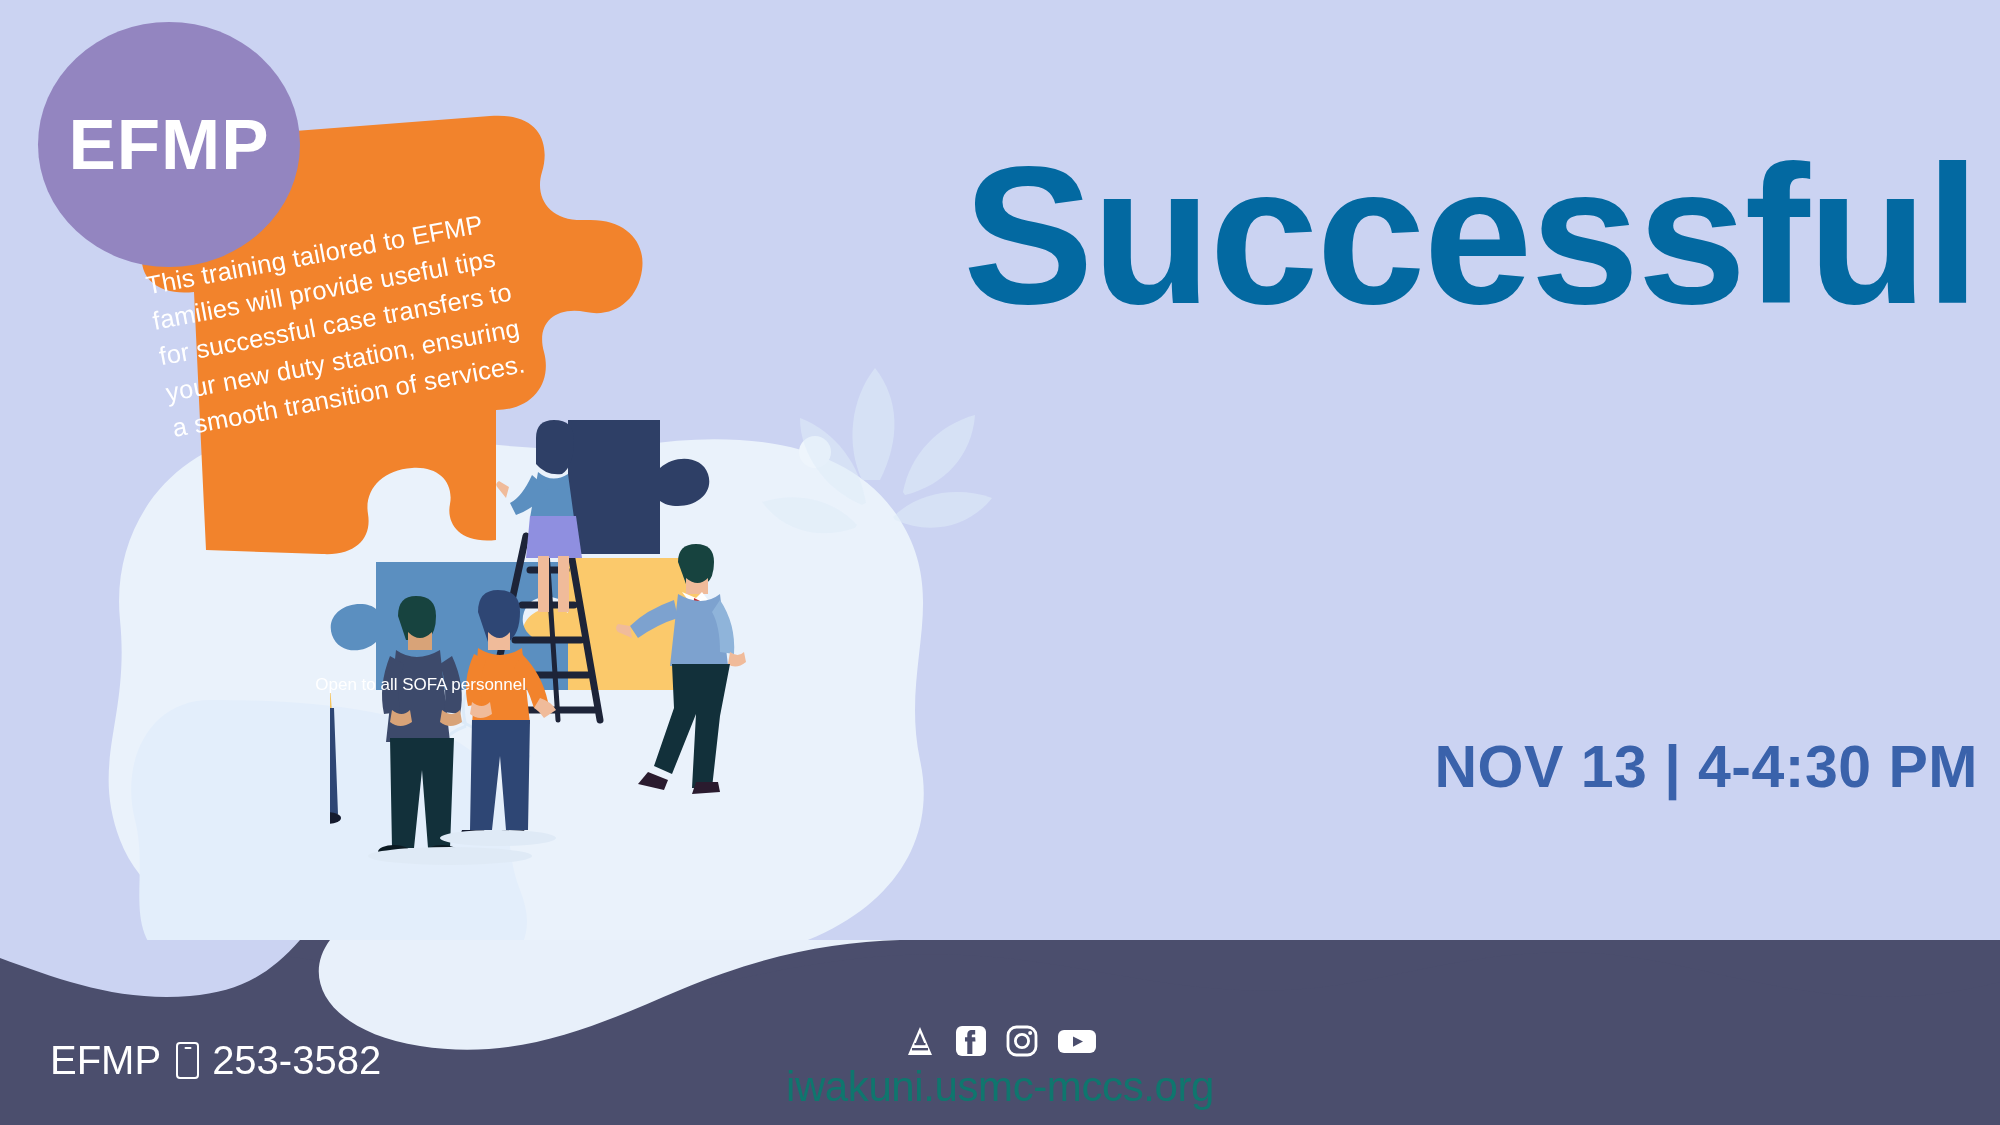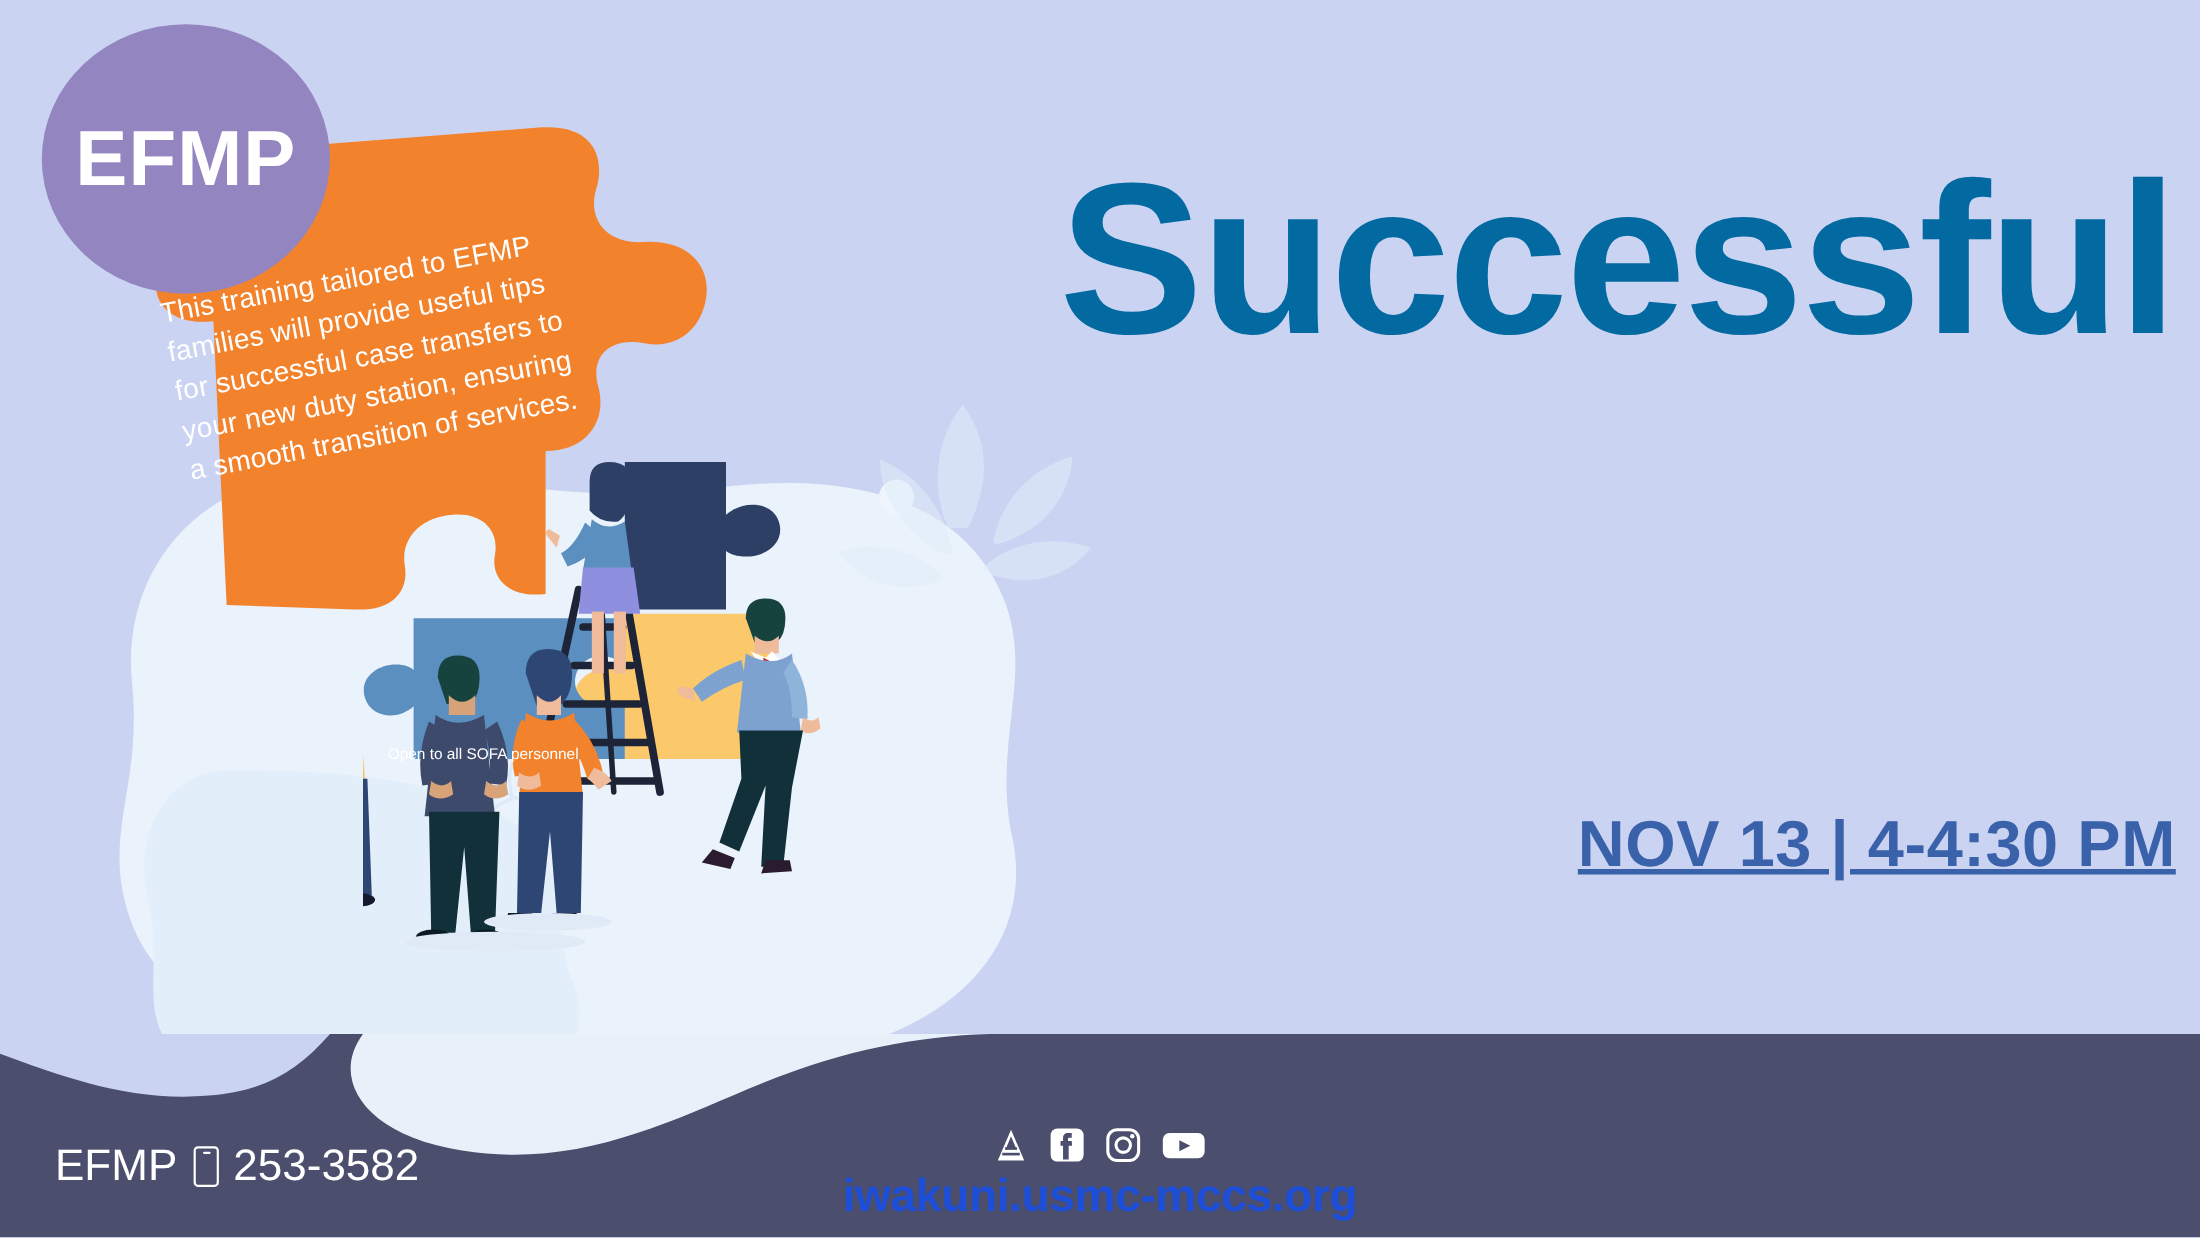--- a/index.html
+++ b/index.html
@@ -34,36 +34,35 @@
     color:#ffffff;font-size:25.5px;line-height:1.42;font-weight:400;
     letter-spacing:.2px;
   }
 
   
   .sofa-banner{
     position:absolute;left:372px;top:672px;width:157px;height:25px;
     display:flex;align-items:center;justify-content:flex-end;
     padding-right:3px;box-sizing:border-box;
   }
-  .sofa-banner span{color:#ffffff;font-size:14px;white-space:nowrap;}
+  .sofa-banner span{color:#ffffff;font-size:17px;white-space:nowrap;}
 
   
   .headline{
     position:absolute;right:22px;top:140px;width:1320px;
     text-align:right;color:#0369a1;font-weight:700;
     font-size:196px;line-height:.98;letter-spacing:-2px;
   }
   .headline .l2{display:block;}
 
   
   .details{
     position:absolute;right:22px;top:730px;width:1200px;text-align:right;
     color:#3a62ab;font-weight:700;font-size:59px;line-height:1.28;
     letter-spacing:.5px;
-    text-decoration:underline;
   }
 
   
   .footer{
     position:absolute;left:0;bottom:0;width:2000px;height:185px;
     overflow:hidden;
   }
   .footer-bg{position:absolute;left:0;top:0;width:2000px;height:185px;}
   .footer-left{
     position:absolute;left:50px;top:98px;color:#ffffff;
@@ -72,21 +71,21 @@
   .phone-glyph{
     display:inline-block;width:19px;height:33px;border:2.6px solid #fff;
     border-radius:4px;margin:0 7px 0 9px;position:relative;
   }
   .phone-glyph::after{
     content:"";position:absolute;left:50%;top:3px;transform:translateX(-50%);
     width:7px;height:2px;background:#fff;border-radius:1px;
   }
   .footer-center{
     position:absolute;left:50%;top:84px;transform:translateX(-50%);
-    text-align:center;color:#1d4ed8;font-weight:bold;
+    text-align:center;color:#0f766e;
   }
   .social-row{display:flex;gap:17px;justify-content:center;align-items:center;margin-bottom:5px;}
   .url{font-size:42px;letter-spacing:-.4px;white-space:nowrap;}
   .footer-right{position:absolute;right:44px;top:92px;width:222px;}
 </style>
 </head>
 <body>
 
 <div class="poster">
 

